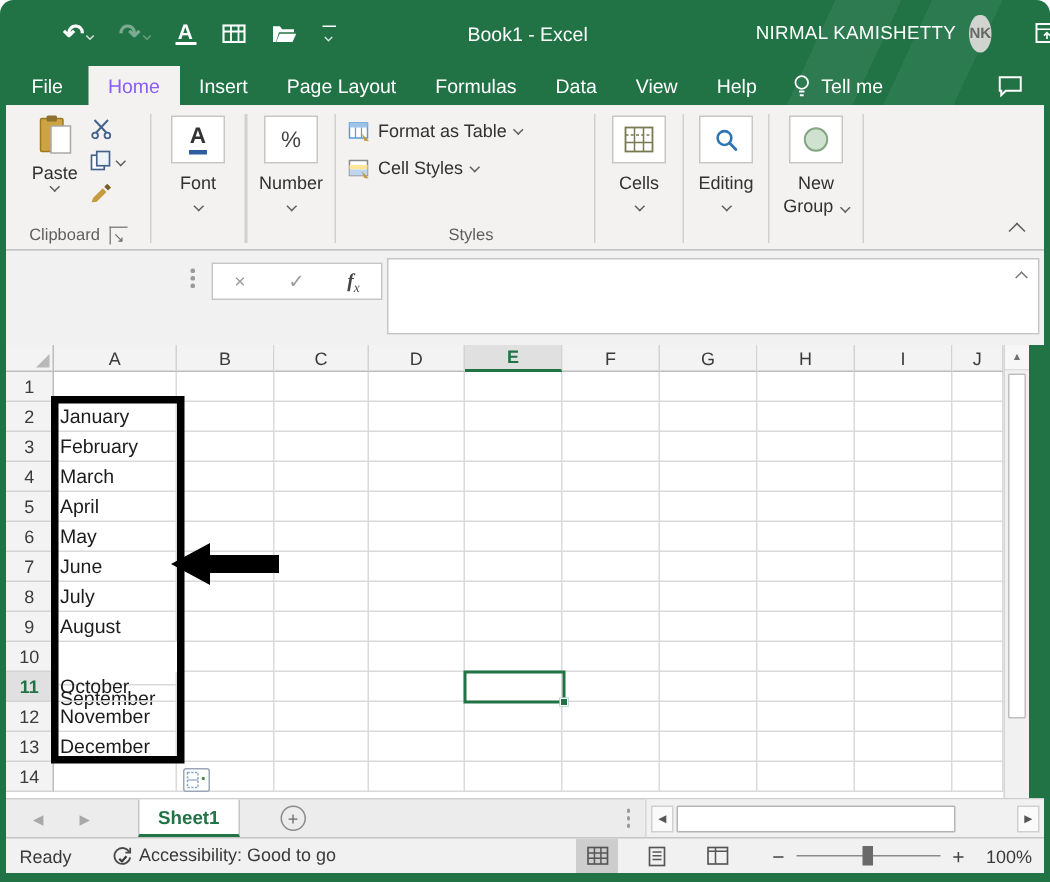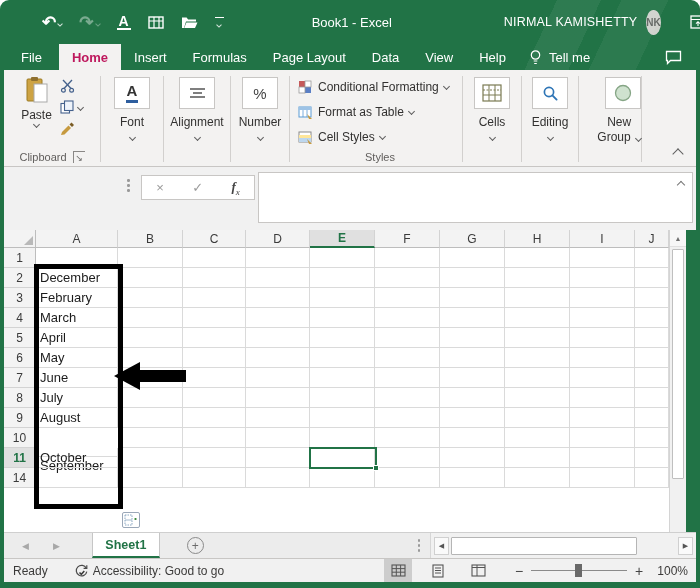--- a/index.html
+++ b/index.html
@@ -25,21 +25,21 @@
   .user-name { margin-left:112px; font-size:12.5px; letter-spacing:.2px; white-space:nowrap; }
   .avatar { margin-left:9px; width:25px; height:25px; border-radius:50%; background:#cfd2cd; color:#5f6360; font-size:10px; font-weight:bold; display:flex; align-items:center; justify-content:center; }
   .winctl { display:flex; align-items:center; margin-left:auto; }
   .winctl > div { width:46px; height:44px; display:flex; align-items:center; justify-content:center; }
   .ribbon-opts { margin-left:14px; }
 
   
   .tabrow { position:absolute; top:44px; left:4px; right:4px; height:26px; display:flex; align-items:stretch; color:#fff; font-size:13px; }
   .rtab { padding:0 13px; display:flex; align-items:center; cursor:default; }
   .rtab.file { padding:0 17px; }
-  .rtab.active { background:#f3f2f1; color:#be185d; font-weight:bold; }
+  .rtab.active { background:#f3f2f1; color:#8b5cf6; font-weight:normal; }
   .tellme { display:flex; align-items:center; gap:7px; padding:0 10px; }
   .tabrow-spacer { flex:1; }
   .comment-btn { display:flex; align-items:center; padding:0 14px; }
 
   
   .ribbon { position:absolute; top:70px; left:4px; right:4px; height:97px; background:#f3f2f1; border-bottom:1px solid #c8c6c4; display:flex; align-items:stretch; padding-top:4px; }
   .rgroup { display:flex; flex-direction:column; align-items:center; position:relative; }
   .rsep { width:1px; background:#d2d0ce; margin:2px 0 4px 0; }
   .grp-label { font-size:11px; color:#605e5c; margin-top:auto; margin-bottom:3px; display:flex; align-items:center; gap:6px; }
   .bigbtn { display:flex; flex-direction:column; align-items:center; justify-content:flex-start; padding-top:3px; }
@@ -102,21 +102,21 @@
   .sb-dots { margin-left:auto; align-self:center; display:flex; flex-direction:column; gap:2.5px; margin-right:10px;}
   .sb-dots i { width:2.5px; height:2.5px; background:#9a9a9a; border-radius:50%; }
   .hscroll { display:flex; align-items:center; width:266px; height:100%; background:#f1f1f1; border-left:1px solid #d6d6d6; position:relative; }
   .hs-arr { width:15px; height:18px; background:#fafafa; border:1px solid #d0d0d0; display:flex; align-items:center; justify-content:center; font-size:7px; color:#555; }
   .hs-arr.left { margin-left:3px; } .hs-arr.right { position:absolute; right:3px; }
   .hthumb { margin-left:2px; width:186px; height:18px; background:#fff; border:1px solid #b5b5b5; border-radius:1px; }
 
   
   .statusbar { position:absolute; top:558px; left:4px; right:4px; height:24px; background:#f1f1f1; border-top:1px solid #c8c6c4; display:flex; align-items:center; font-size:12px; color:#3b3a39; }
   .sb-ready { margin-left:9px; }
-  .sb-access { display:flex; align-items:center; gap:4px; margin-left:26px; }
+  .sb-access { display:flex; align-items:flex-start; gap:4px; margin-left:26px; }
   .viewbtns { display:flex; align-items:center; margin-left:auto; }
   .viewbtn { width:28px; height:23px; display:flex; align-items:center; justify-content:center; }
   .viewbtn.active { background:#cdcdcd; }
   .viewbtn + .viewbtn { margin-left:12px; }
   .zoomctl { display:flex; align-items:center; margin-left:20px; margin-right:8px; }
   .zoom-minus,.zoom-plus { color:#444; font-size:14px; width:14px; text-align:center; }
   .zoom-track { width:96px; height:1.5px; background:#8a8a8a; margin:0 5px; position:relative; }
   .zoom-thumb { position:absolute; left:44px; top:-6px; width:7px; height:13px; background:#696969; }
   .zoom-pct { width:42px; text-align:right; font-size:12px; }
 </style>
@@ -172,22 +172,22 @@
           </svg>
       </div>
 
     </div>
   </div>
 
   <div class="tabrow">
     <div class="rtab file">File</div>
     <div class="rtab active">Home</div>
     <div class="rtab">Insert</div>
+    <div class="rtab">Page Layout</div>
     <div class="rtab">Formulas</div>
-    <div class="rtab">Page Layout</div>
     <div class="rtab">Data</div>
     <div class="rtab">View</div>
     <div class="rtab">Help</div>
     <div class="tellme">
       <svg width="13" height="17" viewBox="0 0 13 17">
           <circle cx="6.5" cy="6" r="4.2" fill="none" stroke="#fff" stroke-width="1.2"></circle>
           <line x1="4.7" y1="12" x2="8.3" y2="12" stroke="#fff" stroke-width="1.2"></line>
           <line x1="5.2" y1="14.5" x2="7.8" y2="14.5" stroke="#fff" stroke-width="1.2"></line>
         </svg>
       <span>Tell me</span>
@@ -246,53 +246,32 @@
 
     <div class="rgroup bigbtn" style="width:62px;">
       <div class="iconbox">
           <span style="font-size:15px;font-weight:bold;color:#333;border-bottom:3px solid #2e5e9e;line-height:1.1;padding:0 1px;">A</span>
         </div>
       <span class="blabel">Font</span>
       <span class="chv"></span>
     </div>
     <div class="rsep"></div>
 
-    <div class="rgroup bigbtn" style="width:66px;">
-      <div class="iconbox">
-        <svg width="17" height="12" viewBox="0 0 17 12">
-            <line x1="1" y1="2" x2="16" y2="2" stroke="#555" stroke-width="1.4"></line>
-            <line x1="4" y1="6" x2="13" y2="6" stroke="#555" stroke-width="1.4"></line>
-            <line x1="1" y1="10" x2="16" y2="10" stroke="#555" stroke-width="1.4"></line>
-          </svg>
-      </div>
-      <span class="blabel">Alignment</span>
-      <span class="chv"></span>
-    </div>
     <div class="rsep"></div>
 
     <div class="rgroup bigbtn" style="width:58px;">
       <div class="iconbox">
           <span style="font-size:15px;color:#444;">%</span>
         </div>
       <span class="blabel">Number</span>
       <span class="chv"></span>
     </div>
     <div class="rsep"></div>
 
     <div class="rgroup styles-group">
-      <div class="styles-row">
-        <svg width="15" height="14" viewBox="0 0 15 14">
-            <rect x="1" y="1" width="6" height="6" fill="#c55a5a"></rect>
-            <rect x="7" y="7" width="6" height="6" fill="#5a7fc5"></rect>
-            <rect x="1" y="7" width="6" height="6" fill="#fff" stroke="#9a9a9a" stroke-width=".8"></rect>
-            <rect x="7" y="1" width="6" height="6" fill="#fff" stroke="#9a9a9a" stroke-width=".8"></rect>
-          </svg>
-        <span>Conditional Formatting</span>
-        <span class="chv"></span>
-      </div>
       <div class="styles-row">
         <svg width="15" height="14" viewBox="0 0 15 14">
             <rect x="1" y="2" width="12" height="10" fill="#fff" stroke="#5b9bd5" stroke-width="1"></rect>
             <rect x="1" y="2" width="12" height="3" fill="#9dc3e6"></rect>
             <line x1="5" y1="5" x2="5" y2="12" stroke="#5b9bd5" stroke-width=".8"></line>
             <line x1="9" y1="5" x2="9" y2="12" stroke="#5b9bd5" stroke-width=".8"></line>
             <path d="M9 9 l5 5 -3 0 z" fill="#c69a3f"></path>
           </svg>
         <span>Format as Table</span>
         <span class="chv"></span>
@@ -331,21 +310,21 @@
         <svg width="17" height="17" viewBox="0 0 17 17">
             <circle cx="7" cy="7" r="4.6" fill="none" stroke="#2e75b6" stroke-width="1.7"></circle>
             <line x1="10.4" y1="10.4" x2="14.6" y2="14.6" stroke="#2e75b6" stroke-width="1.9" stroke-linecap="round"></line>
           </svg>
       </div>
       <span class="blabel">Editing</span>
       <span class="chv"></span>
     </div>
     <div class="rsep"></div>
 
-    <div class="rgroup bigbtn" style="width:62px;align-items:flex-end;">
+    <div class="rgroup bigbtn" style="width:62px;">
       <div class="iconbox">
         <svg width="20" height="20" viewBox="0 0 20 20">
             <circle cx="10" cy="10" r="7.5" fill="#cfe2cf" stroke="#85a585" stroke-width="1.3"></circle>
           </svg>
       </div>
       <span class="blabel"><span>New</span><br><span>Group</span> <span class="chv" style="margin-left:2px;"></span></span>
     </div>
     <div class="rsep"></div>
 
     <div class="collapse-chv"></div>
@@ -394,21 +373,21 @@
           <div class="cell" style="width: 64px;"></div>
           <div class="cell" style="width: 65px;"></div>
           <div class="cell" style="width: 65px;"></div>
           <div class="cell" style="width: 65px;"></div>
           <div class="cell" style="width: 65px;"></div>
           <div class="cell" style="width: 65px;"></div>
           <div class="cell" style="width: 34px;"></div>
         </div>
         <div class="gridrow">
           <div class="rowhdr">2</div>
-          <div class="cell" style="width: 82px;">December</div>
+          <div class="cell" style="width: 82px;">January</div>
           <div class="cell" style="width: 65px;"></div>
           <div class="cell" style="width: 63px;"></div>
           <div class="cell" style="width: 64px;"></div>
           <div class="cell" style="width: 65px;"></div>
           <div class="cell" style="width: 65px;"></div>
           <div class="cell" style="width: 65px;"></div>
           <div class="cell" style="width: 65px;"></div>
           <div class="cell" style="width: 65px;"></div>
           <div class="cell" style="width: 34px;"></div>
         </div>
@@ -512,20 +491,46 @@
           <div class="cell" style="width: 65px;"></div>
           <div class="cell" style="width: 65px;"></div>
           <div class="cell" style="width: 65px;"></div>
           <div class="cell" style="width: 65px;"></div>
           <div class="cell" style="width: 65px;"></div>
           <div class="cell" style="width: 34px;"></div>
         </div>
         <div class="gridrow">
           <div class="rowhdr sel">11</div>
           <div class="cell" style="width: 82px;">October</div>
+          <div class="cell" style="width: 65px;"></div>
+          <div class="cell" style="width: 63px;"></div>
+          <div class="cell" style="width: 64px;"></div>
+          <div class="cell" style="width: 65px;"></div>
+          <div class="cell" style="width: 65px;"></div>
+          <div class="cell" style="width: 65px;"></div>
+          <div class="cell" style="width: 65px;"></div>
+          <div class="cell" style="width: 65px;"></div>
+          <div class="cell" style="width: 34px;"></div>
+        </div>
+        <div class="gridrow">
+          <div class="rowhdr">12</div>
+          <div class="cell" style="width: 82px;">November</div>
+          <div class="cell" style="width: 65px;"></div>
+          <div class="cell" style="width: 63px;"></div>
+          <div class="cell" style="width: 64px;"></div>
+          <div class="cell" style="width: 65px;"></div>
+          <div class="cell" style="width: 65px;"></div>
+          <div class="cell" style="width: 65px;"></div>
+          <div class="cell" style="width: 65px;"></div>
+          <div class="cell" style="width: 65px;"></div>
+          <div class="cell" style="width: 34px;"></div>
+        </div>
+        <div class="gridrow">
+          <div class="rowhdr">13</div>
+          <div class="cell" style="width: 82px;">December</div>
           <div class="cell" style="width: 65px;"></div>
           <div class="cell" style="width: 63px;"></div>
           <div class="cell" style="width: 64px;"></div>
           <div class="cell" style="width: 65px;"></div>
           <div class="cell" style="width: 65px;"></div>
           <div class="cell" style="width: 65px;"></div>
           <div class="cell" style="width: 65px;"></div>
           <div class="cell" style="width: 65px;"></div>
           <div class="cell" style="width: 34px;"></div>
         </div>

